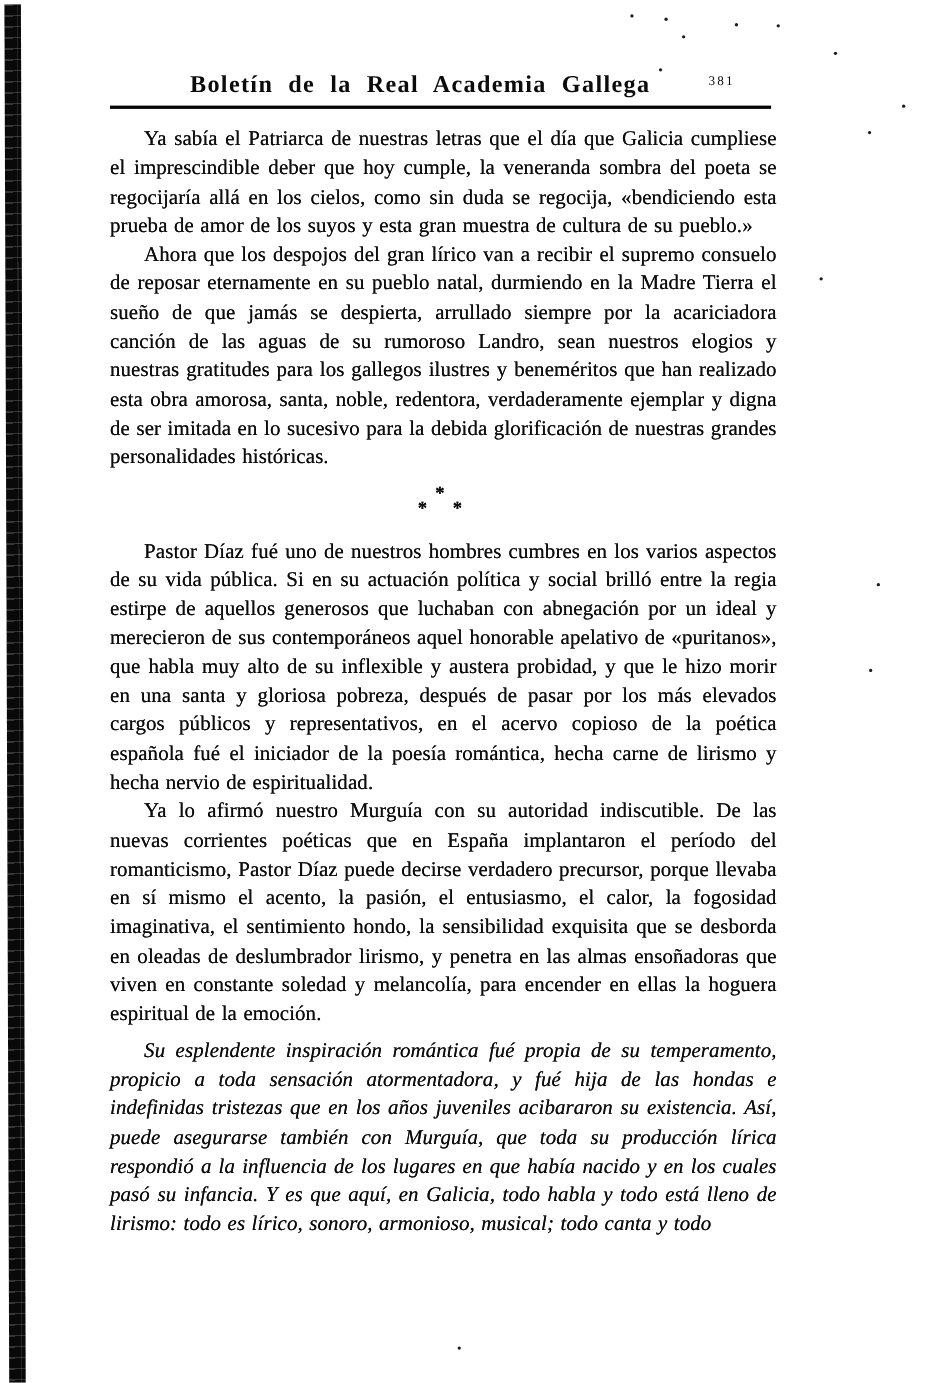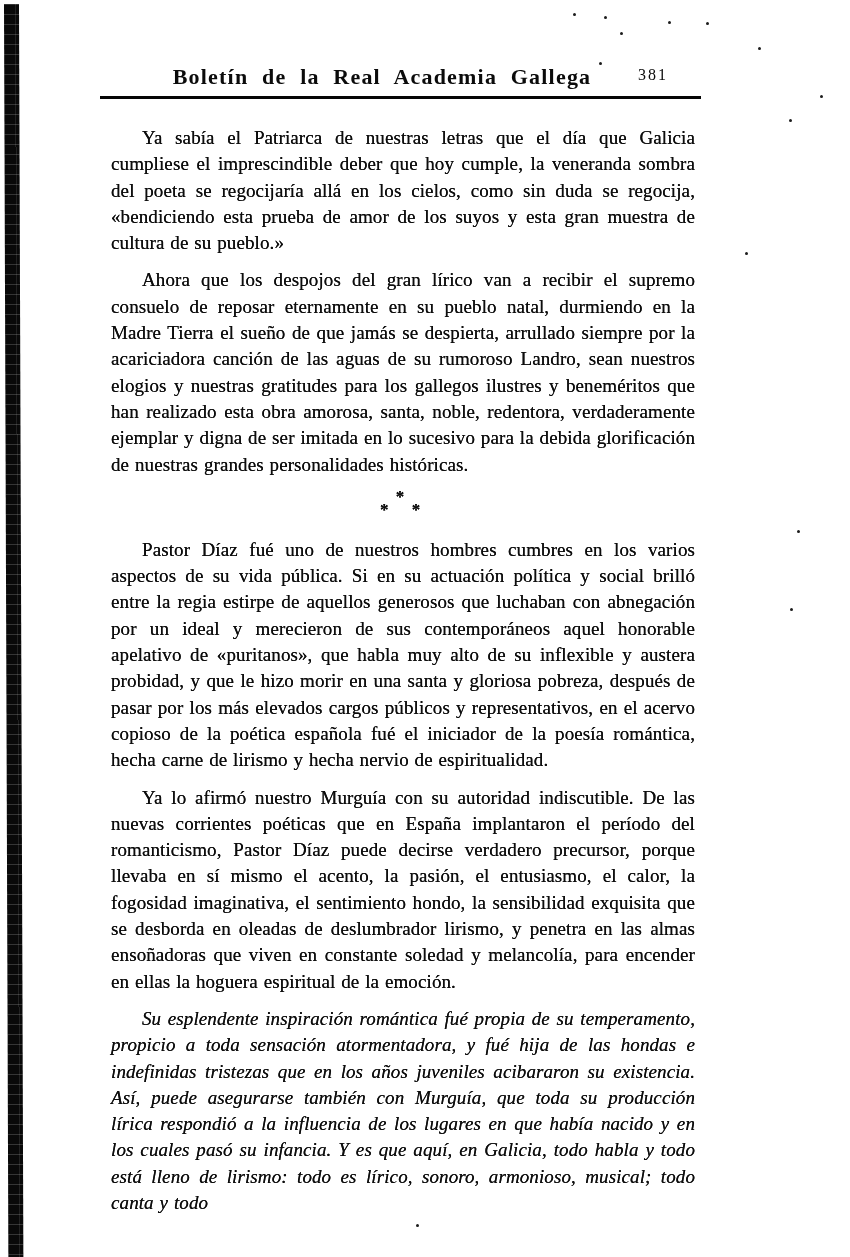--- a/index.html
+++ b/index.html
@@ -46,21 +46,21 @@
     font-size: 22px;
     font-weight: bold;
     letter-spacing: 1.2px;
     word-spacing: 7px;
     color: #0b0b0b;
   }
   .page-number {
     position: absolute;
     right: 38px;
     top: 2px;
-    font-size: 16px;
+    font-size: 12px;
     letter-spacing: 2px;
     color: #0b0b0b;
   }
   .rule {
     position: absolute;
     left: 100px;
     top: 96px;
     width: 601px;
     height: 3px;
     background: #050505;
@@ -71,21 +71,21 @@
     top: 114px;
     width: 606px;
     font-size: 19px;
     line-height: 26.3px;
     text-align: justify;
     letter-spacing: 0.1px;
     word-spacing: 1px;
     text-shadow: 0 0 0.4px #1a1a1a;
   }
   .body-text p {
-    margin: 11px;
+    margin: 0;
     text-indent: 31px;
   }
   .body-text p.after-sep { margin-top: 0; }
   .body-text p.last-para { margin-top: 7px; font-style: italic; }
   .separator {
     text-align: center;
     font-size: 17px;
     line-height: 13px;
     margin: 12px 0 21px 0;
     padding-right: 6px;

